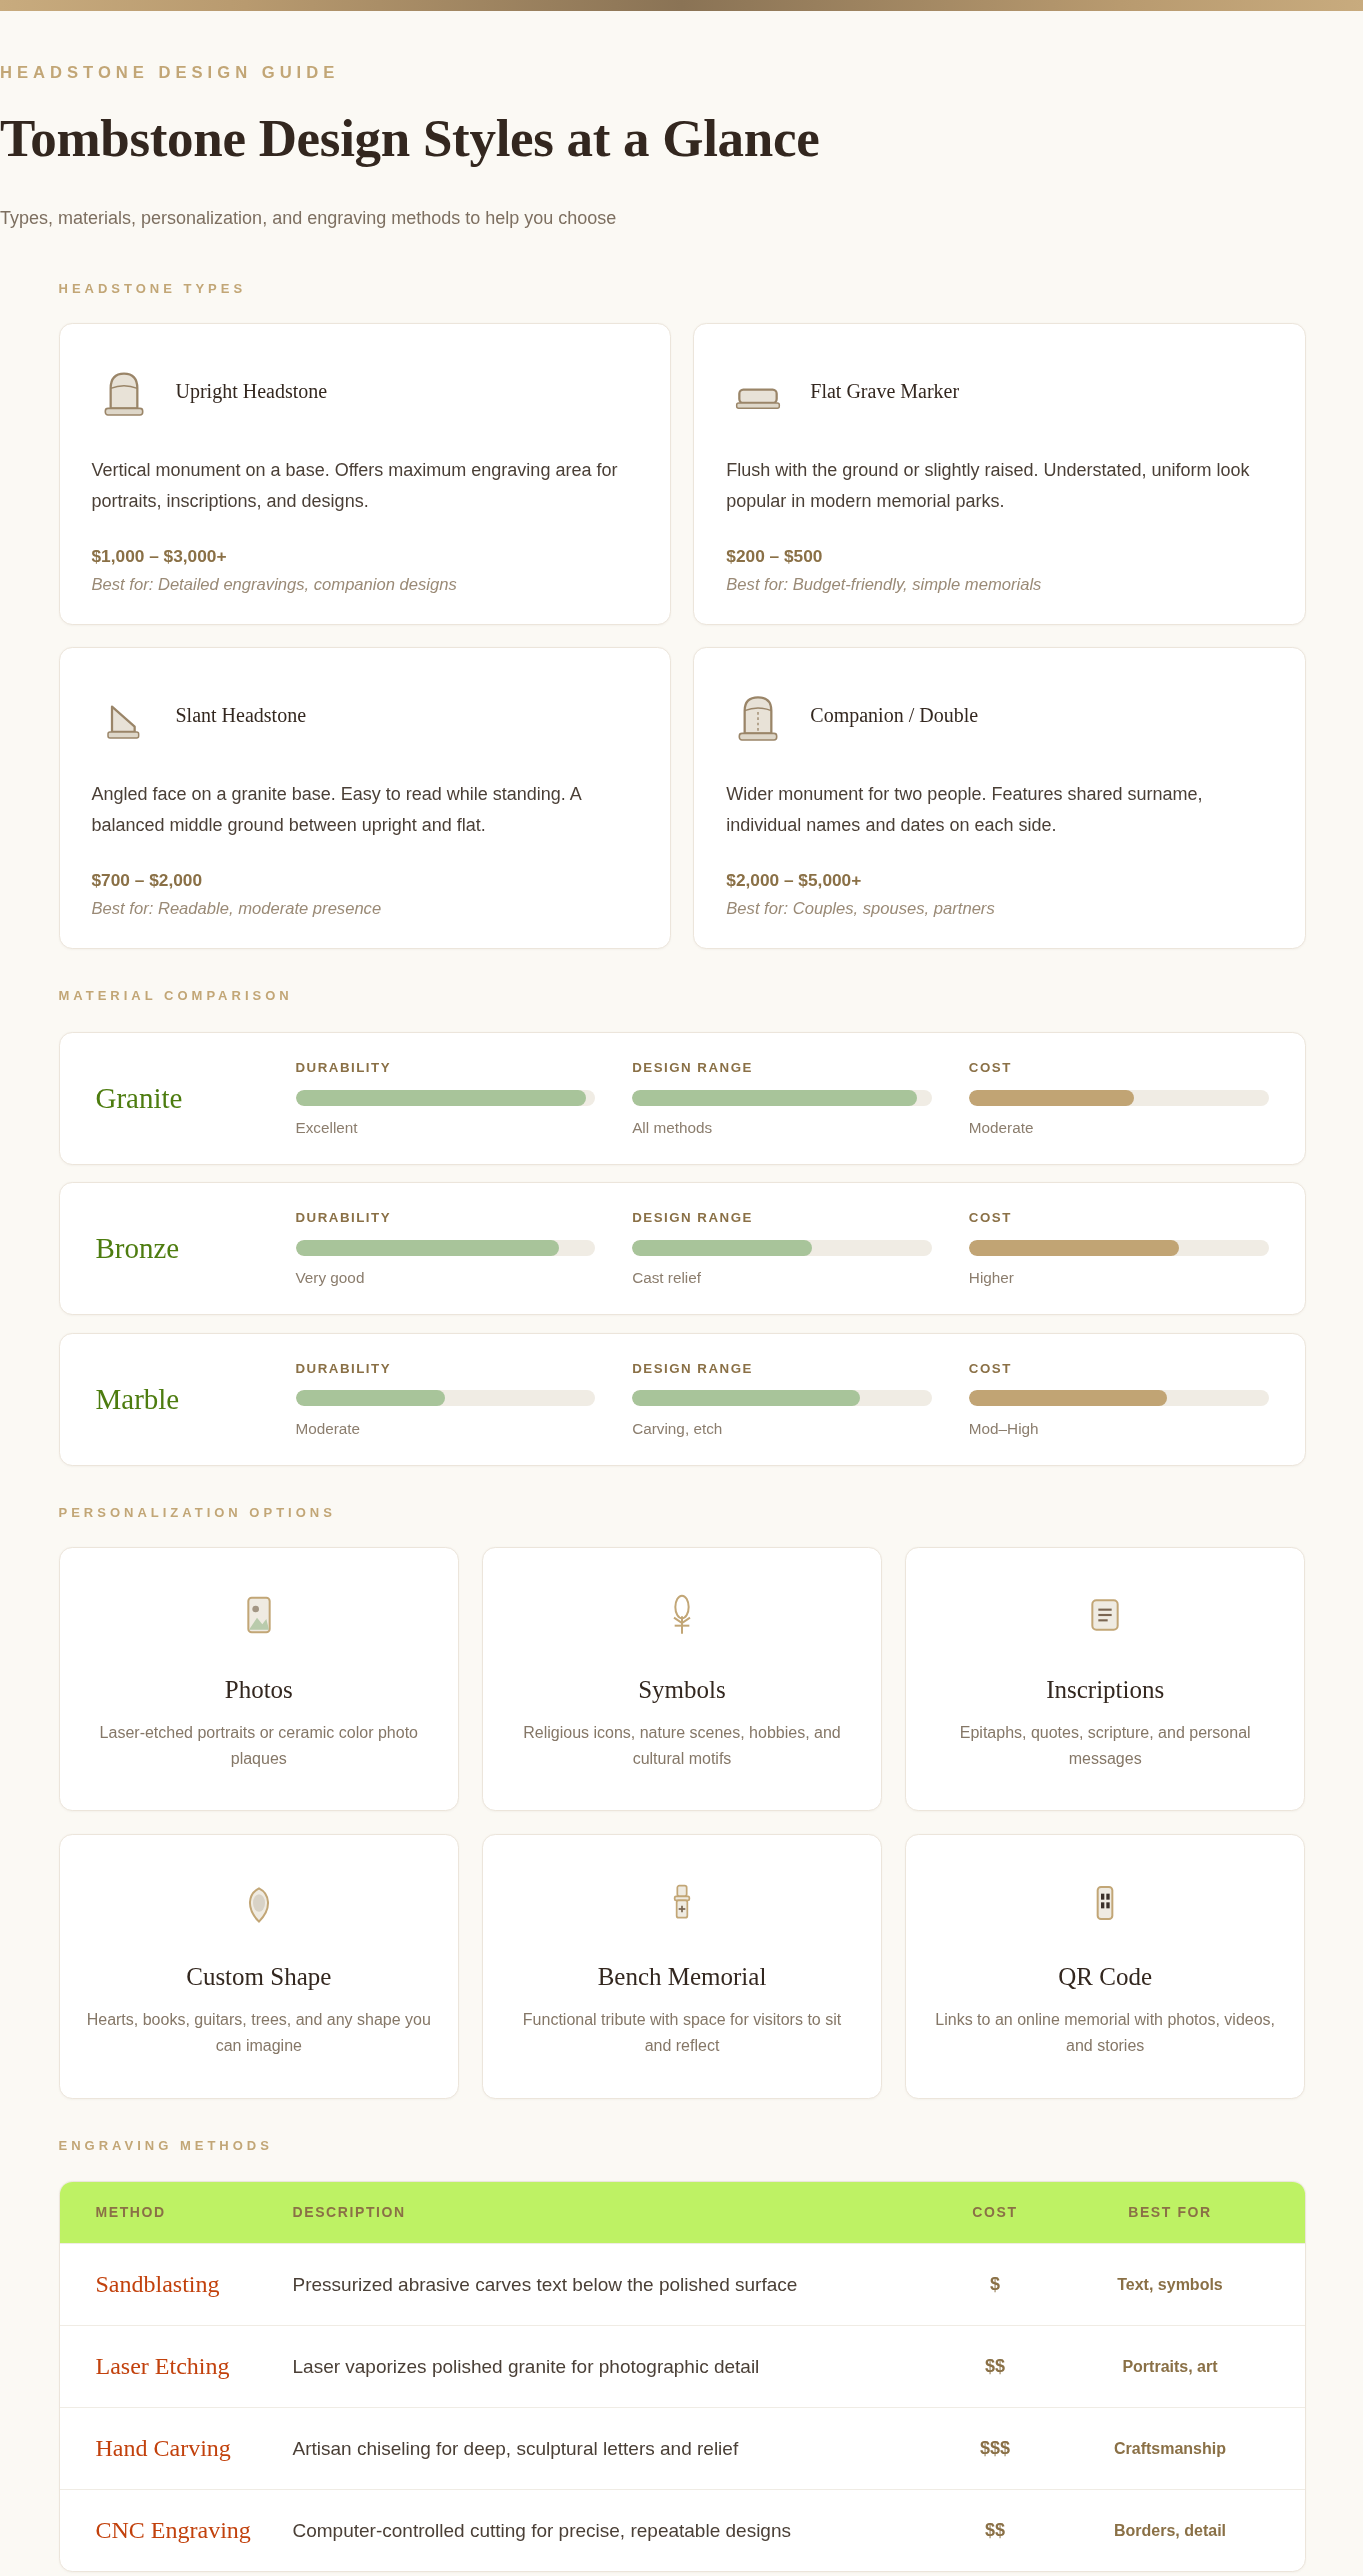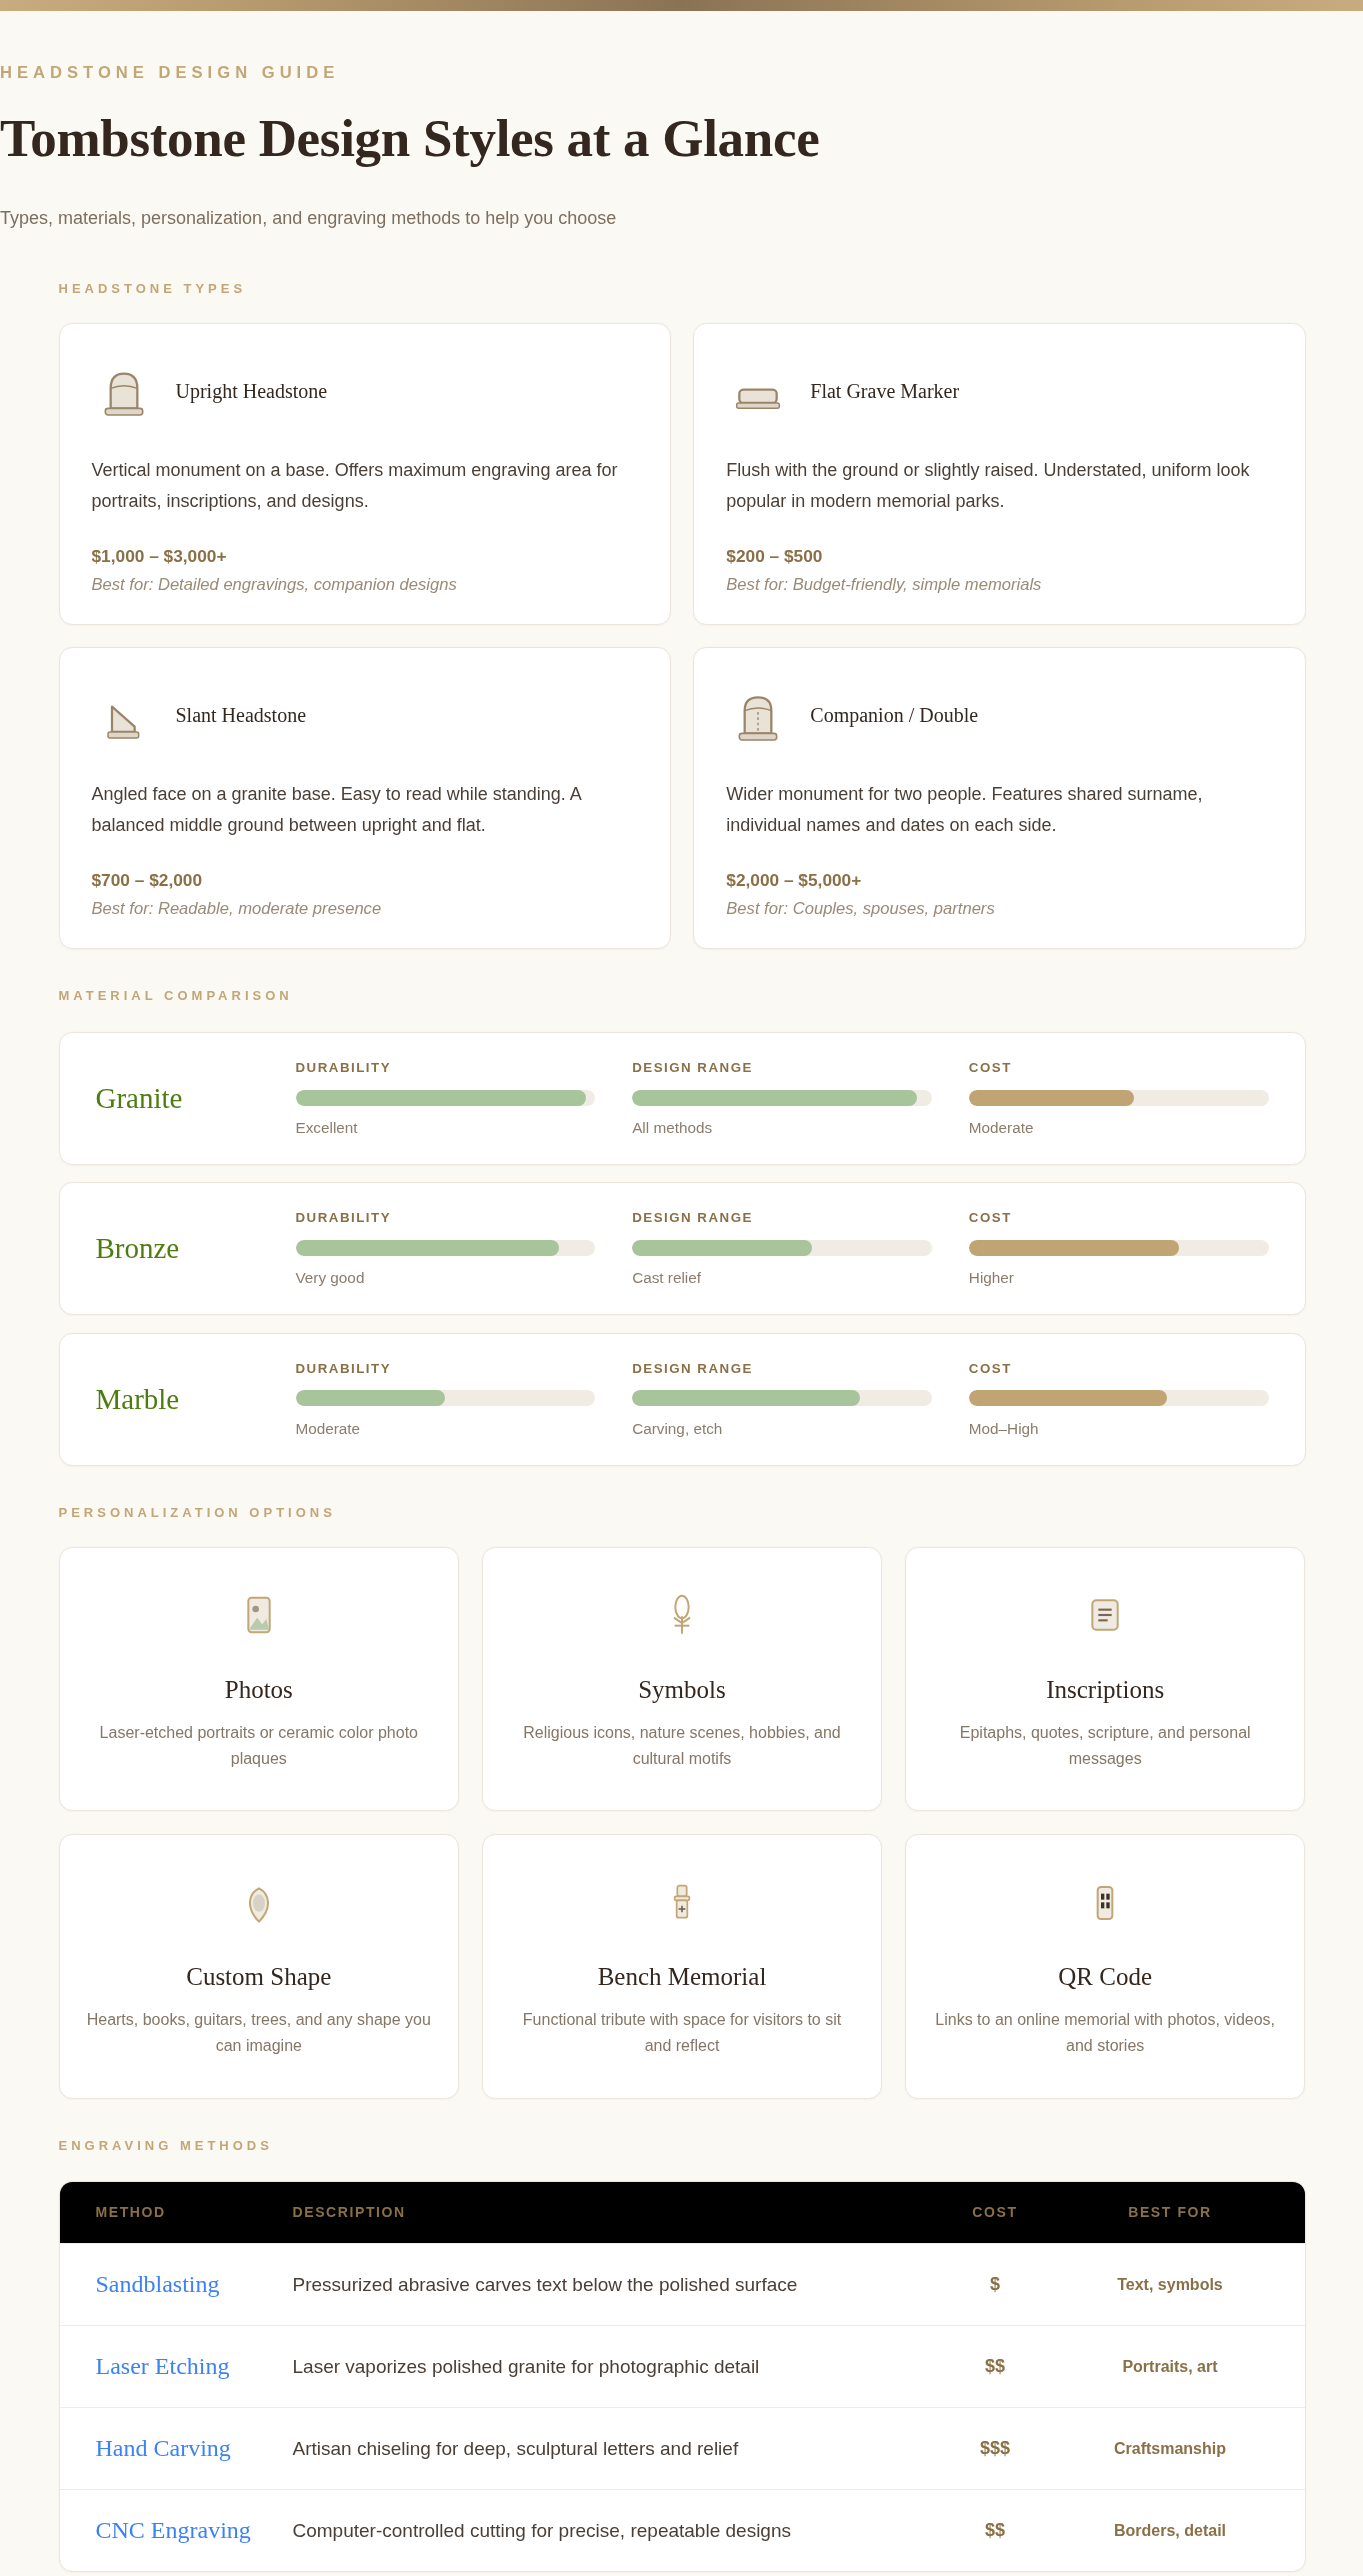--- a/index.html
+++ b/index.html
@@ -114,32 +114,32 @@
     font-size:16px; line-height:1.62; color:#857767; margin-top:16px; max-width:386px;
   }
 
   
   .table-wrap {
     margin-top:28px; background:#fff;
     border:0.7px solid #ece5db; border-radius:13.3px; overflow:hidden;
     box-shadow:0 0.7px 2px rgba(120,100,70,.05);
   }
   table { width:100%; border-collapse:collapse; }
-  thead tr { background:#000000; }
+  thead tr { background:#bef264; }
   thead th {
     font-size:14px; font-weight:700; letter-spacing:1.6px; color:#8a7046;
     text-transform:uppercase; text-align:left; padding:22.6px 0 22.6px 0;
   }
   tbody td { padding:27px 0; border-top:0.7px solid #f0ece4; vertical-align:middle; }
   .col-method { width:233px; padding-left:36px !important; }
   .col-desc   { width:626px; }
   .col-cost   { width:153px; text-align:center !important; }
   .col-best   { text-align:center !important; padding-right:36px !important; }
   .cell-method {
-    font-family:"Liberation Serif", serif; font-size:24px; color:#3b82f6;
+    font-family:"Liberation Serif", serif; font-size:24px; color:#c2410c;
   }
   .cell-desc { font-size:19px; color:#4a3f36; }
   .cell-cost { font-size:18px; font-weight:700; color:#8a7046; }
   .cell-best { font-size:16px; font-weight:700; color:#8a7046; }
 
   
   .footer { text-align:center; padding:55px 0 43px; margin-top:auto; }
 
   .sec-gap { height:39px; }
 </style>

